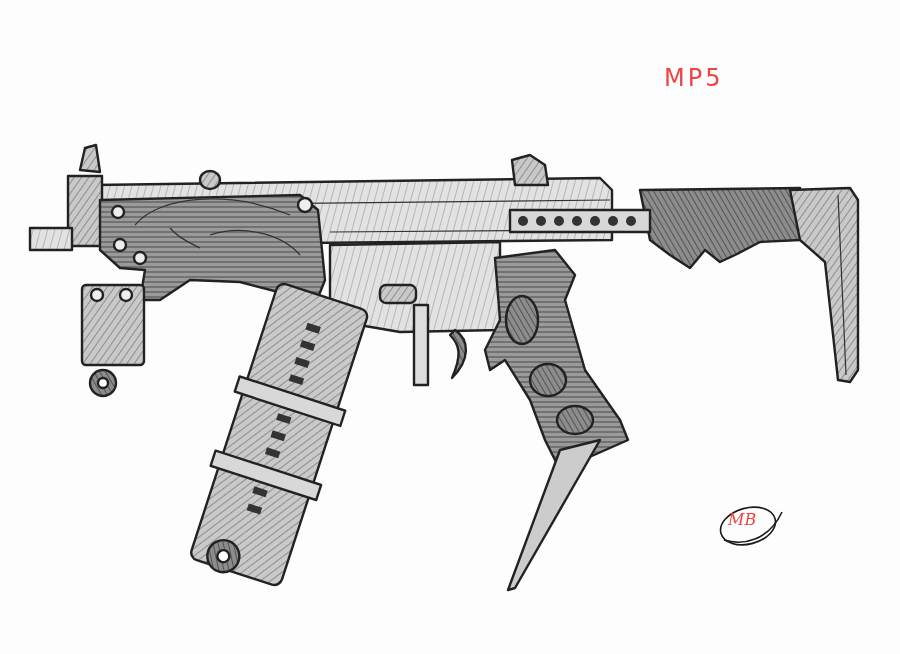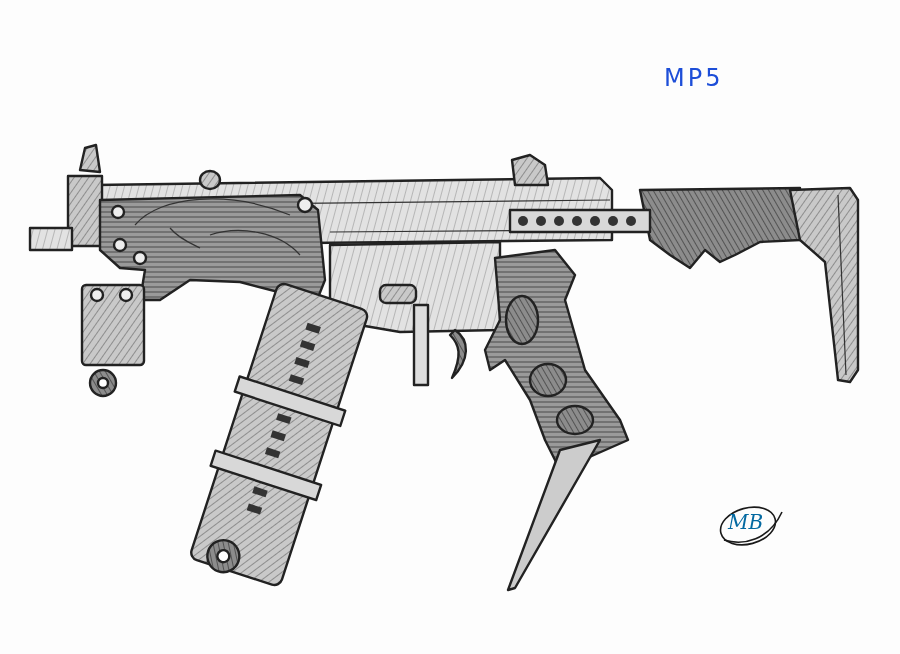--- a/index.html
+++ b/index.html
@@ -10,38 +10,38 @@
       background: #fdfdfd;
       overflow: hidden;
     }
     .title {
       position: absolute;
       left: 664px;
       top: 64px;
       font-family: "DejaVu Sans", sans-serif;
       font-size: 24px;
       letter-spacing: 3px;
-      color: #1d4ed8;
+      color: #ef4444;
       font-weight: normal;
     }
     .signature {
       position: absolute;
       left: 714px;
       top: 500px;
       width: 72px;
       height: 48px;
     }
     .signature-text {
       position: absolute;
       left: 14px;
       top: 10px;
       font-family: "DejaVu Serif", serif;
       font-style: italic;
-      font-size: 20px;
-      color: #0369a1;
+      font-size: 16px;
+      color: #ef4444;
     }
     svg.drawing { position: absolute; left: 0; top: 0; }
     .ink { stroke: #222; stroke-width: 2.4; stroke-linejoin: round; stroke-linecap: round; }
     .thin { stroke: #333; stroke-width: 1.2; fill: none; }
   </style>
 </head>
 <body>
 
 <div class="canvas">
 

